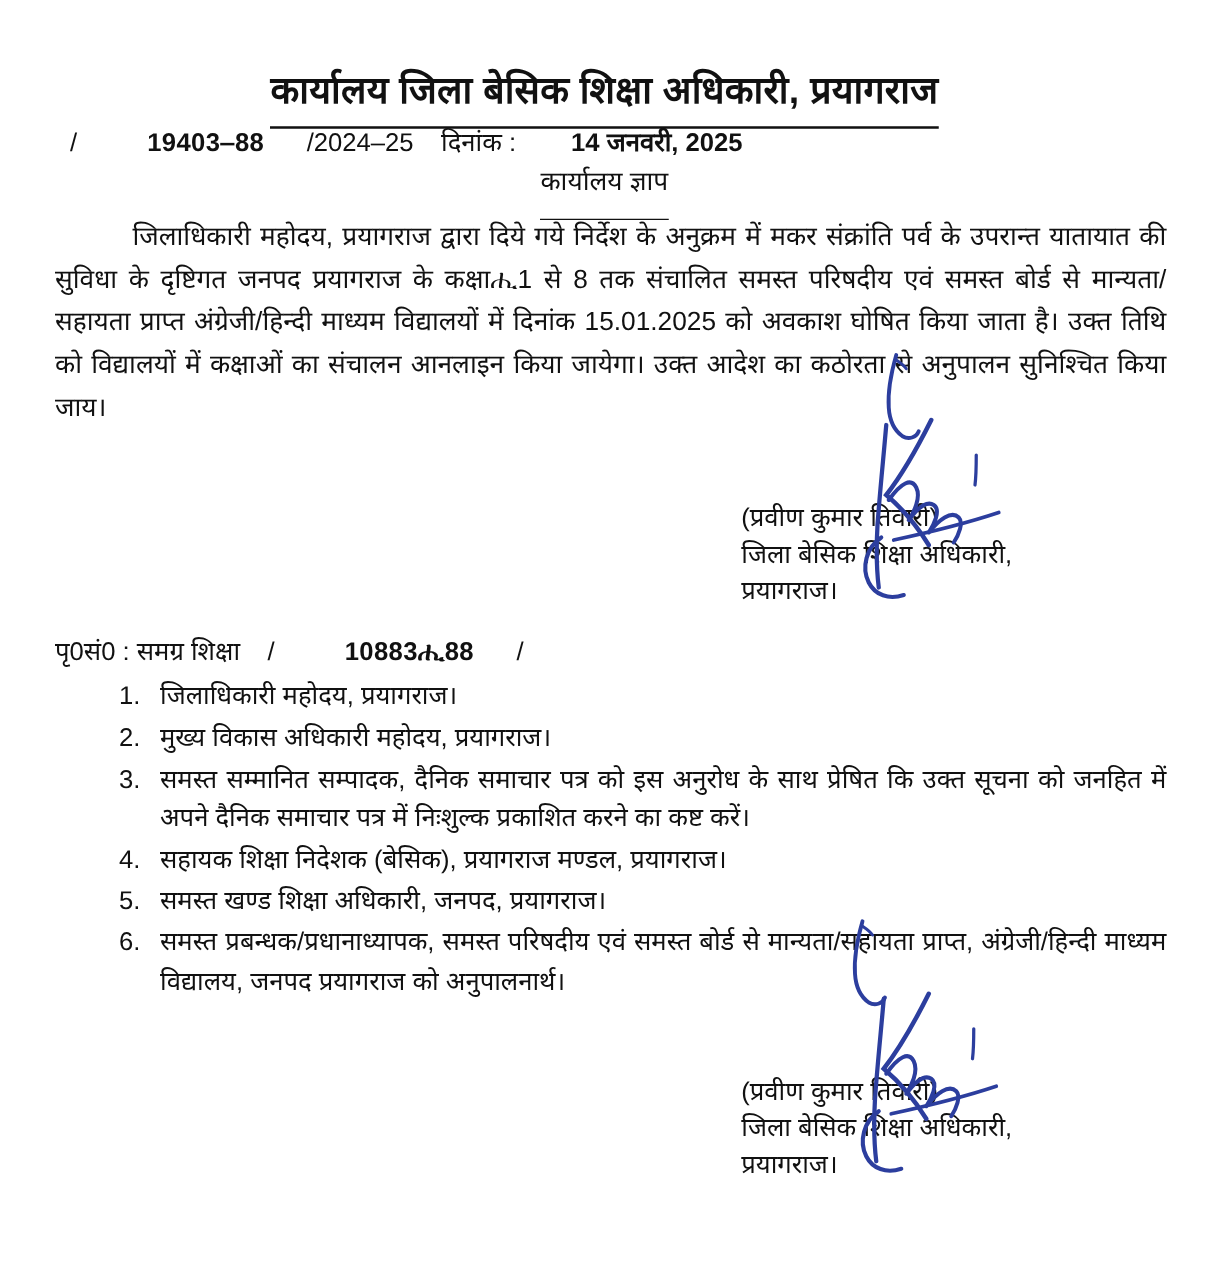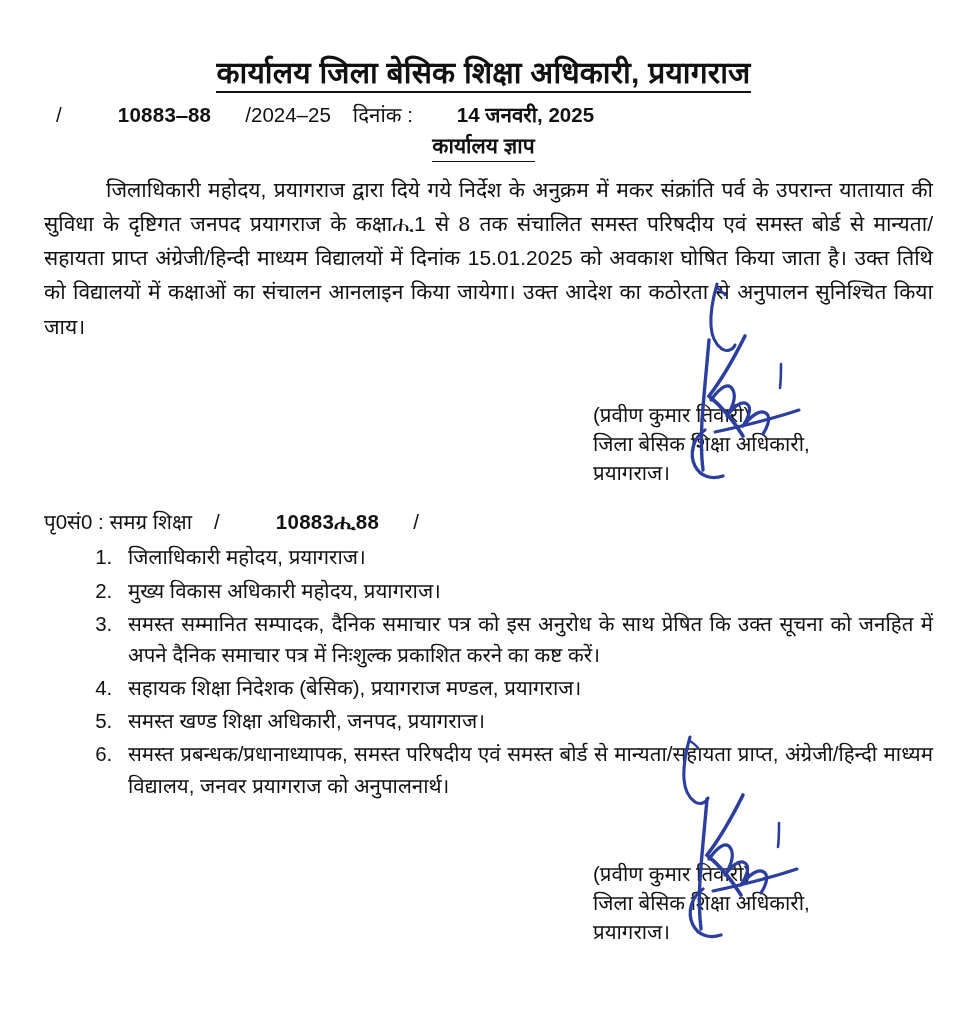--- a/index.html
+++ b/index.html
@@ -31,21 +31,21 @@
     text-align: center;
     font-size: 30px;
     font-weight: 700;
     letter-spacing: 0.2px;
     margin: 0;
     padding-top: 54px;
     line-height: 1.25;
   }
   .doc-title .ul {
     border-bottom: 2.4px solid #111;
-    padding-bottom: 2px;
+    padding-bottom: 12px;
   }
 
   
   .ref-line {
     display: flex;
     align-items: baseline;
     font-size: 20.5px;
     margin-top: 10px;
     padding: 0 36px 0 44px;
     white-space: nowrap;
@@ -65,22 +65,21 @@
   
   .subtitle {
     text-align: center;
     font-size: 21px;
     font-weight: 400;
     margin-top: 4px;
     line-height: 1.3;
   }
   .subtitle .ul {
     border-bottom: 1.8px solid #111;
-    padding-bottom: 4px;
-    font-weight: bold;
+    padding-bottom: 18px;
   }
 
   
   .body-para {
     font-size: 21px;
     line-height: 1.62;
     text-align: justify;
     text-align-last: justify;
     margin: 14px 34px 0 44px;
     text-indent: 62px;
@@ -157,21 +156,21 @@
 <div class="page">
 
   <div class="doc-title">
     <span class="ul">कार्यालय जिला बेसिक शिक्षा अधिकारी, प्रयागराज</span>
   </div>
 
   <div class="ref-line">
     <span class="sp-d"></span>
     <span class="seg ref-label">/</span>
     <span class="sp-a"></span>
-    <span class="seg ref-number">10883‒88</span>
+    <span class="seg ref-number">19403‒88</span>
     <span class="sp-b"></span>
     <span class="seg ref-year">/</span>
     <span class="seg ref-year">2024‒25</span>
     <span class="sp-c"></span>
     <span class="seg ref-date-lbl">दिनांक :</span>
     <span class="sp-d"></span>
     <span class="seg ref-date-val">14 जनवरी, 2025</span>
   </div>
 
   <div class="subtitle">
@@ -218,21 +217,21 @@
     <span class="seg ref-year">/</span>
   </div>
 
 
   <ol class="recipients">
     <li>जिलाधिकारी महोदय, प्रयागराज।</li>
     <li>मुख्य विकास अधिकारी महोदय, प्रयागराज।</li>
     <li class="justified">समस्त सम्मानित सम्पादक, दैनिक समाचार पत्र को इस अनुरोध के साथ प्रेषित कि उक्त सूचना को जनहित में अपने दैनिक समाचार पत्र में निःशुल्क प्रकाशित करने का कष्ट करें।</li>
     <li>सहायक शिक्षा निदेशक (बेसिक), प्रयागराज मण्डल, प्रयागराज।</li>
     <li>समस्त खण्ड शिक्षा अधिकारी, जनपद, प्रयागराज।</li>
-    <li class="justified">समस्त प्रबन्धक/प्रधानाध्यापक, समस्त परिषदीय एवं समस्त बोर्ड से मान्यता/सहायता प्राप्त, अंग्रेजी/हिन्दी माध्यम विद्यालय, जनवर प्रयागराज को अनुपालनार्थ।</li>
+    <li class="justified">समस्त प्रबन्धक/प्रधानाध्यापक, समस्त परिषदीय एवं समस्त बोर्ड से मान्यता/सहायता प्राप्त, अंग्रेजी/हिन्दी माध्यम विद्यालय, जनपद प्रयागराज को अनुपालनार्थ।</li>
   </ol>
 
   <span class="ink ink-list">
     <svg width="44" height="72" viewBox="0 0 44 72">
       <path d="M16 2 C12 16 9 30 10 44 C10.6 54 14 62 21 67 C26 70 32 68 34 63" fill="none" stroke="#2c3e9e" stroke-width="3.1" stroke-linecap="round"></path>
       <path d="M16 6 C19 8 22 10 24 13" fill="none" stroke="#2c3e9e" stroke-width="2.4" stroke-linecap="round"></path>
     </svg>
   </span>
 
   <div class="sign-block sign-2">

